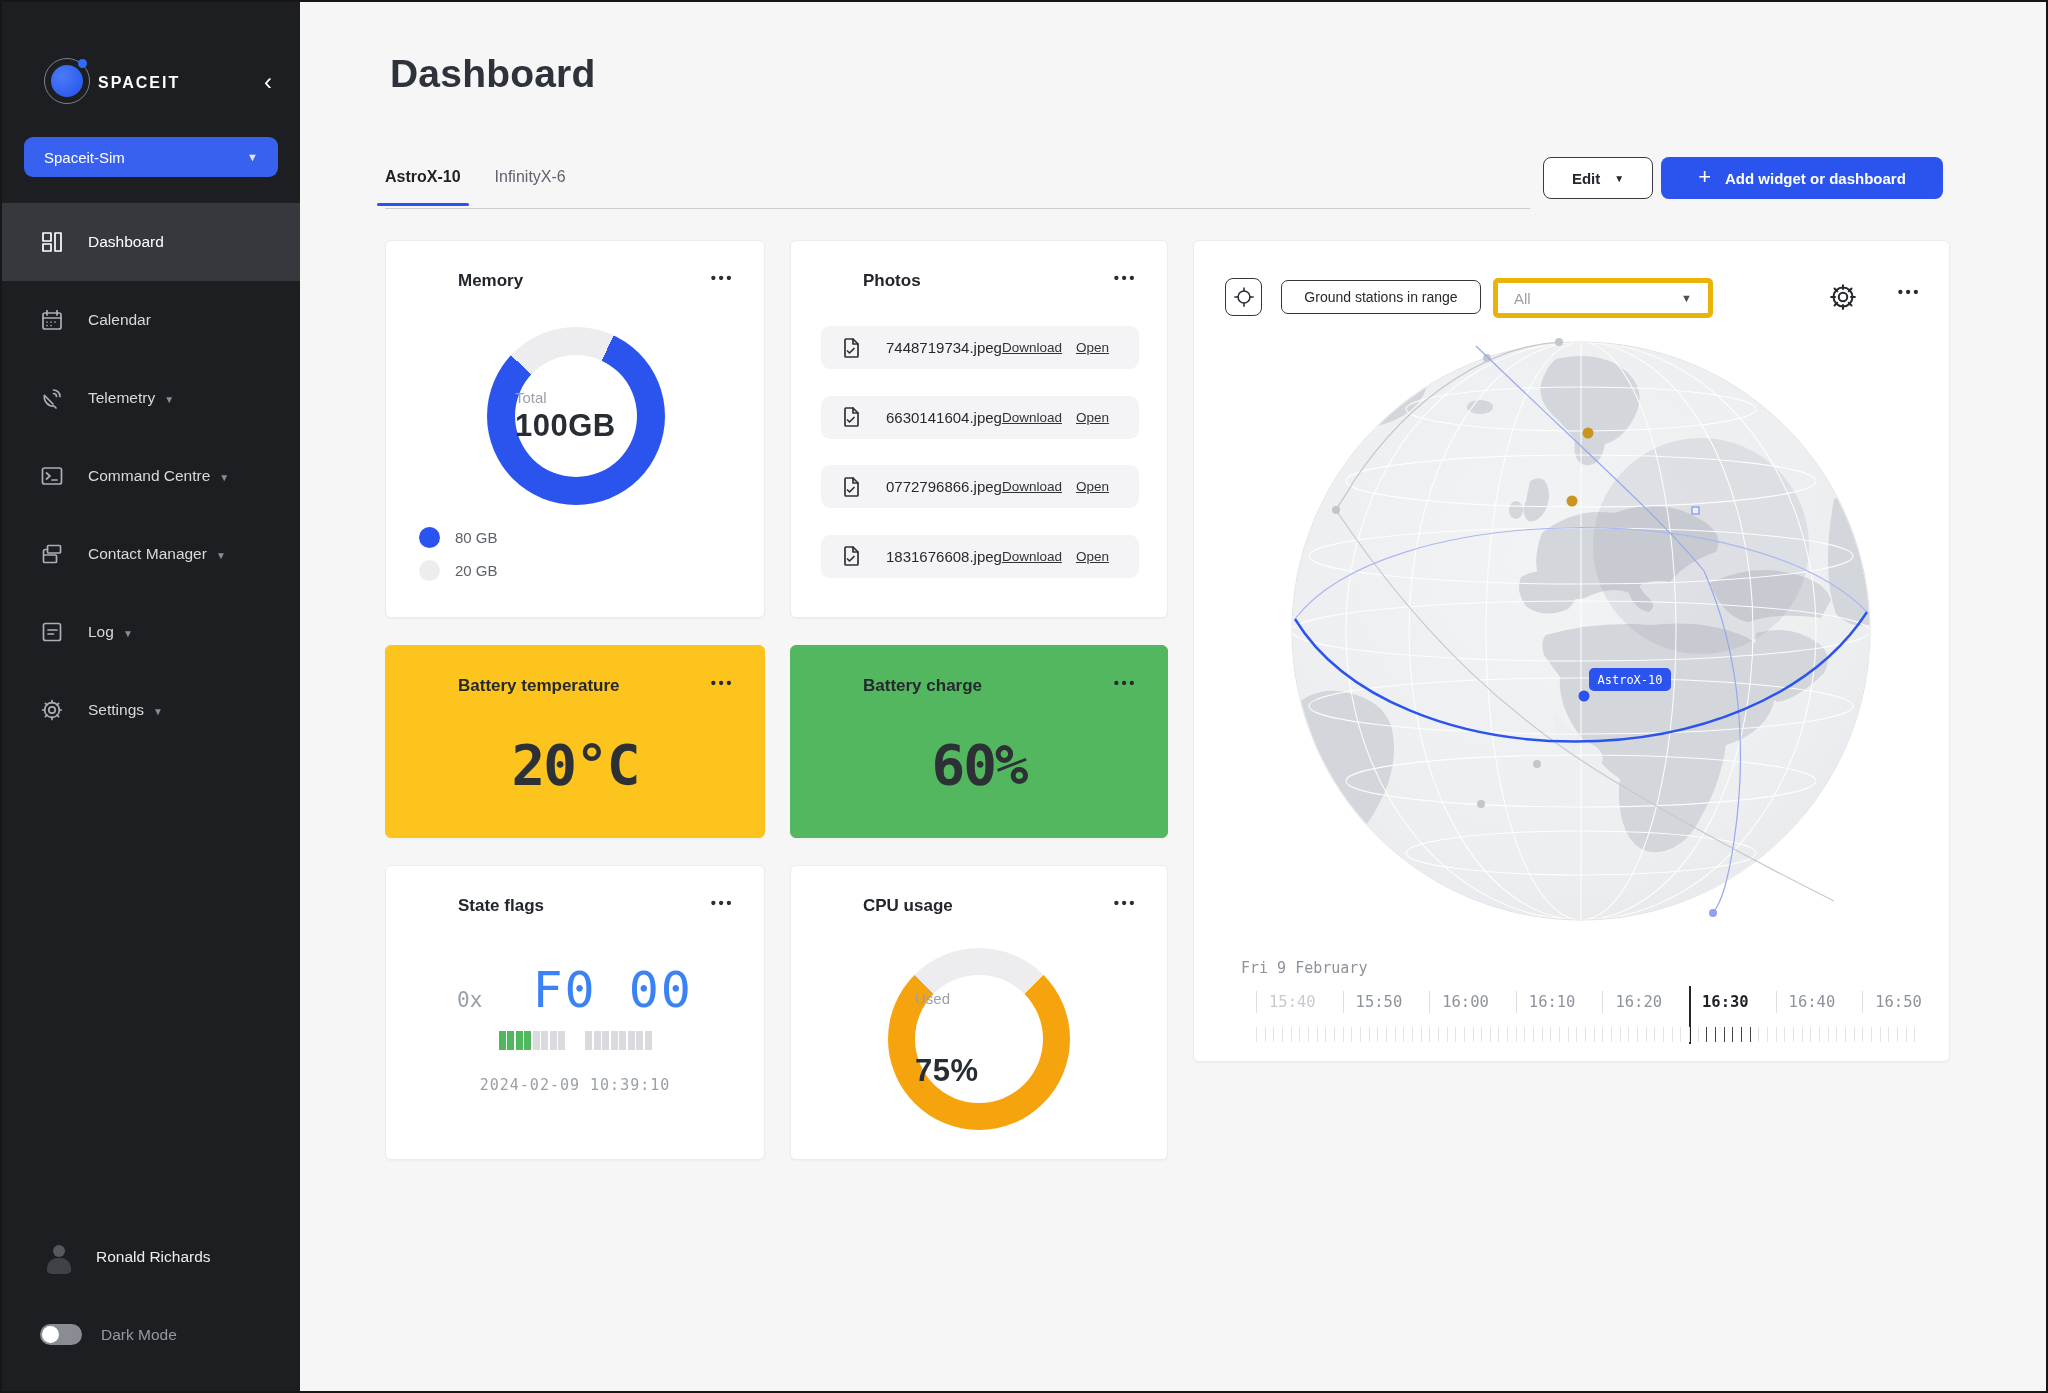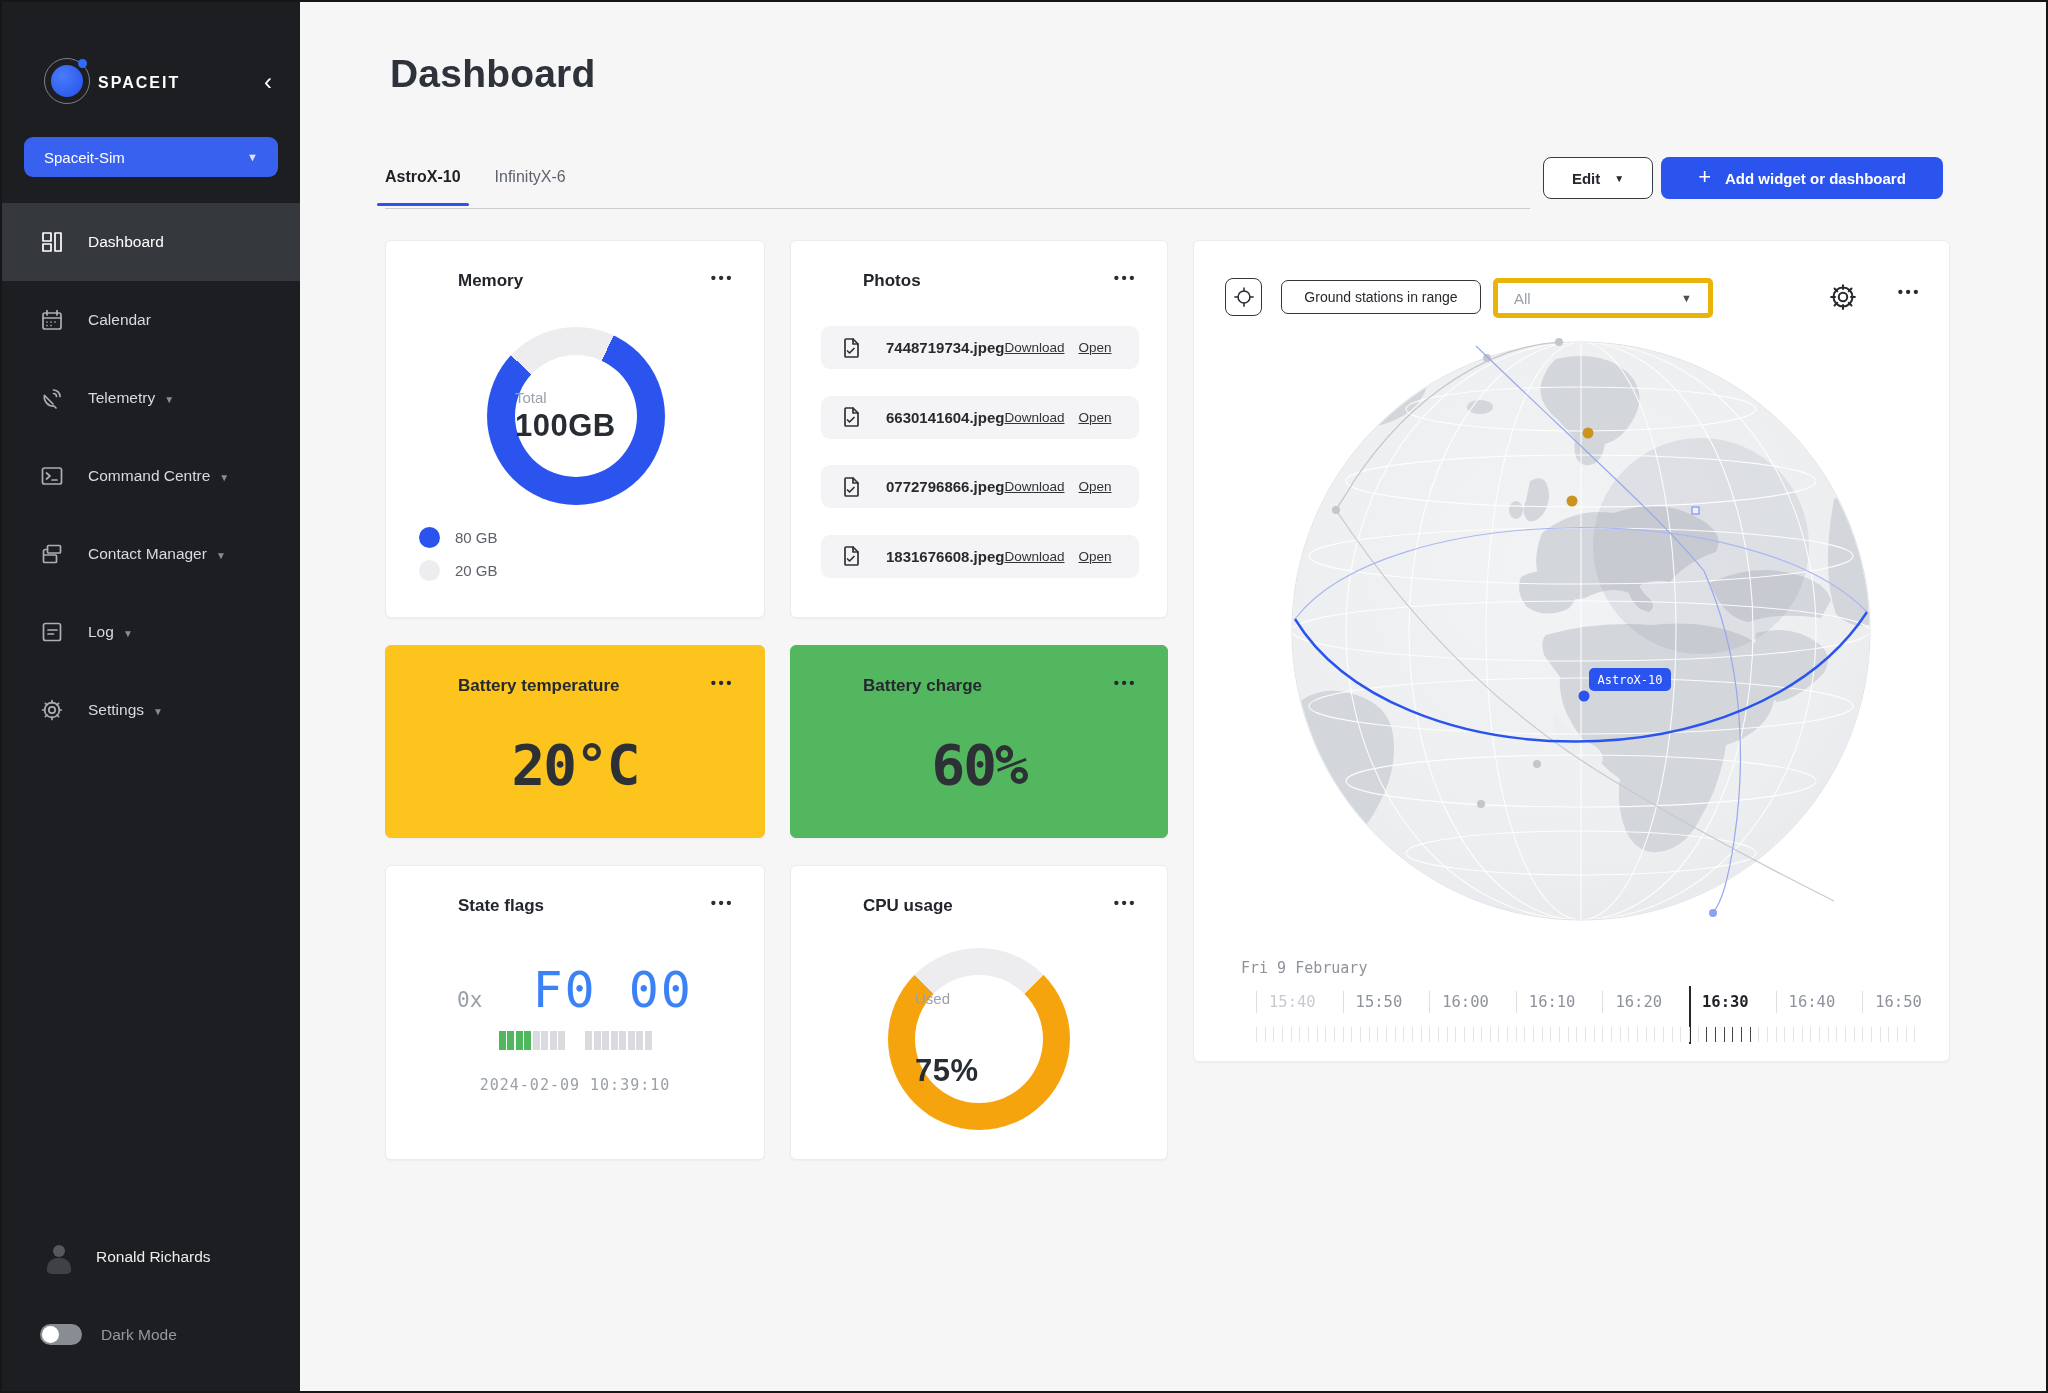--- a/index.html
+++ b/index.html
@@ -77,21 +77,21 @@
   #mem-legend { position:absolute; left:33px; top:286px; }
   .leg-row { display:flex; align-items:center; margin-bottom:12px; }
   .leg-dot { width:21px; height:21px; border-radius:50%; margin-right:15px; }
   .leg-label { font-size:15px; color:#5c616a; }
 
   
   .photo-row { position:absolute; left:30px; width:318px; height:43px; background:#f4f4f6; border-radius:9px;
                display:flex; align-items:center; }
   .photo-row .ficon { width:24px; height:24px; margin-left:18px; }
   .photo-row .ficon svg { width:24px; height:24px; stroke:#2e3237; fill:none; stroke-width:1.7; stroke-linecap:round; stroke-linejoin:round; }
-  .photo-row .fname { margin-left:23px; font-size:15px; color:#26292e;font-weight:bold; }
+  .photo-row .fname { margin-left:23px; font-size:15px; color:#26292e; }
   .photo-row .flinks { margin-left:auto; margin-right:30px; font-size:13.5px; color:#303439; }
   .photo-row .flinks a { color:#303439; text-decoration:underline; cursor:pointer; }
   .photo-row .flinks a.dl { margin-right:14px; }
 
   
   .big-value { position:absolute; left:0; right:0; top:86px; text-align:center; font-size:56px; font-weight:bold;
                color:#2d3136; font-family:"DejaVu Sans Mono", monospace; letter-spacing:-2px; }
   #card-btemp .card-title, #card-bcharge .card-title { color:#26292e; }
   #card-btemp .card-menu, #card-bcharge .card-menu { color:#26292e; }
 

